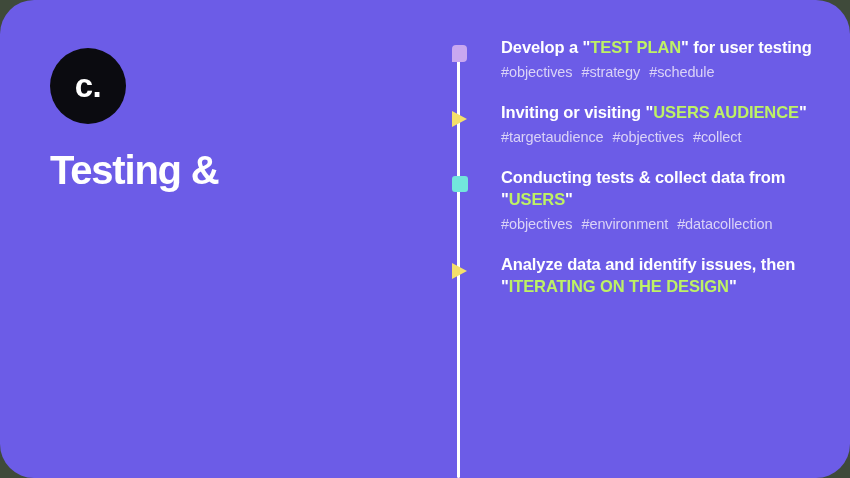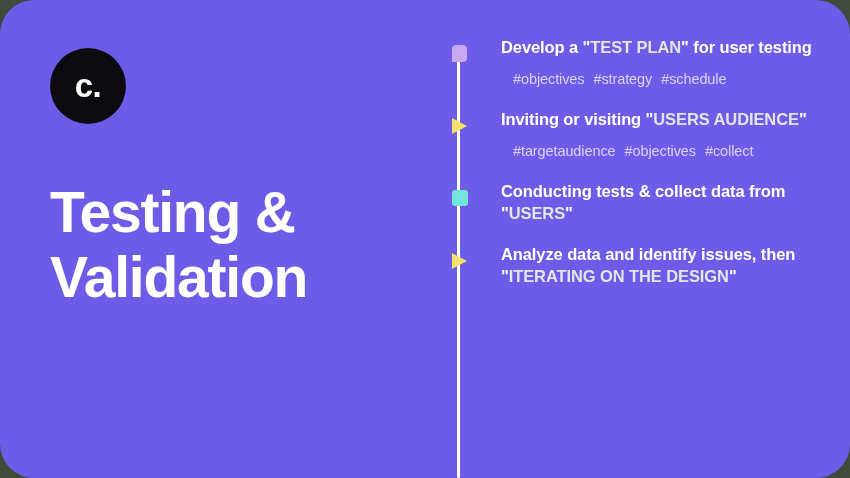--- a/index.html
+++ b/index.html
@@ -44,23 +44,23 @@
   .logo-badge .logo-text {
     color: #FFFFFF;
     font-size: 33px;
     font-weight: bold;
     letter-spacing: -0.5px;
     line-height: 1;
     transform: translateY(-1px);
   }
 
   .slide-title {
-    margin-top: 56px;
+    margin-top: 24px;
     color: #FFFFFF;
-    font-size: 57px;
+    font-size: 40px;
     font-weight: bold;
     line-height: 1.14;
     letter-spacing: -1.2px;
   }
   .slide-title .title-line { display: block; }
 
   
   .timeline-axis {
     position: absolute;
     left: 457px;
@@ -128,45 +128,44 @@
   }
 
   .tl-heading {
     color: #FFFFFF;
     font-size: 16.5px;
     font-weight: bold;
     line-height: 1.34;
     letter-spacing: -0.1px;
     margin: 0 0 5px 0;
   }
-  .tl-heading .hl { color: #e5e5e5; }
+  .tl-heading .hl { color: #bef264; }
 
   .tl-tags {
     color: #DAD3F7;
     font-size: 14.5px;
     font-weight: normal;
     line-height: 1.3;
     letter-spacing: -0.1px;
-    margin: 12px;
+    margin: 0;
   }
   .tl-tags .tag { margin-right: 9px; }
   .tl-tags .tag:last-child { margin-right: 0; }
 </style>
 </head>
 <body>
 
 <div class="slide">
 
   <div class="left-panel">
     <div class="logo-badge">
       <span class="logo-text">c.</span>
     </div>
     <h1 class="slide-title">
       <span class="title-line">Testing &amp;</span>
-      <span class="title-line">Validation</span>
     </h1>
   </div>
 
   <div class="timeline-axis"></div>
 
   <div class="timeline" id="timeline-list">
       <div class="tl-item">
         <div class="tl-marker">
           <div class="marker-flag-lavender"></div>
         </div>
@@ -178,20 +177,21 @@
           <div class="marker-pennant"></div>
         </div>
         <p class="tl-heading"><span>Inviting or visiting "</span><span class="hl">USERS AUDIENCE</span><span>"</span></p>
         <p class="tl-tags"><span class="tag">#targetaudience</span><span class="tag">#objectives</span><span class="tag">#collect</span></p>
       </div>
       <div class="tl-item">
         <div class="tl-marker">
           <div class="marker-square"></div>
         </div>
         <p class="tl-heading"><span>Conducting tests &amp; collect data from "</span><span class="hl">USERS</span><span>"</span></p>
+        <p class="tl-tags"><span class="tag">#objectives</span><span class="tag">#environment</span><span class="tag">#datacollection</span></p>
       </div>
       <div class="tl-item">
         <div class="tl-marker">
           <div class="marker-pennant"></div>
         </div>
         <p class="tl-heading"><span>Analyze data and identify issues, then "</span><span class="hl">ITERATING ON THE DESIGN</span><span>"</span></p>
       </div>
     </div>
 
 </div>

